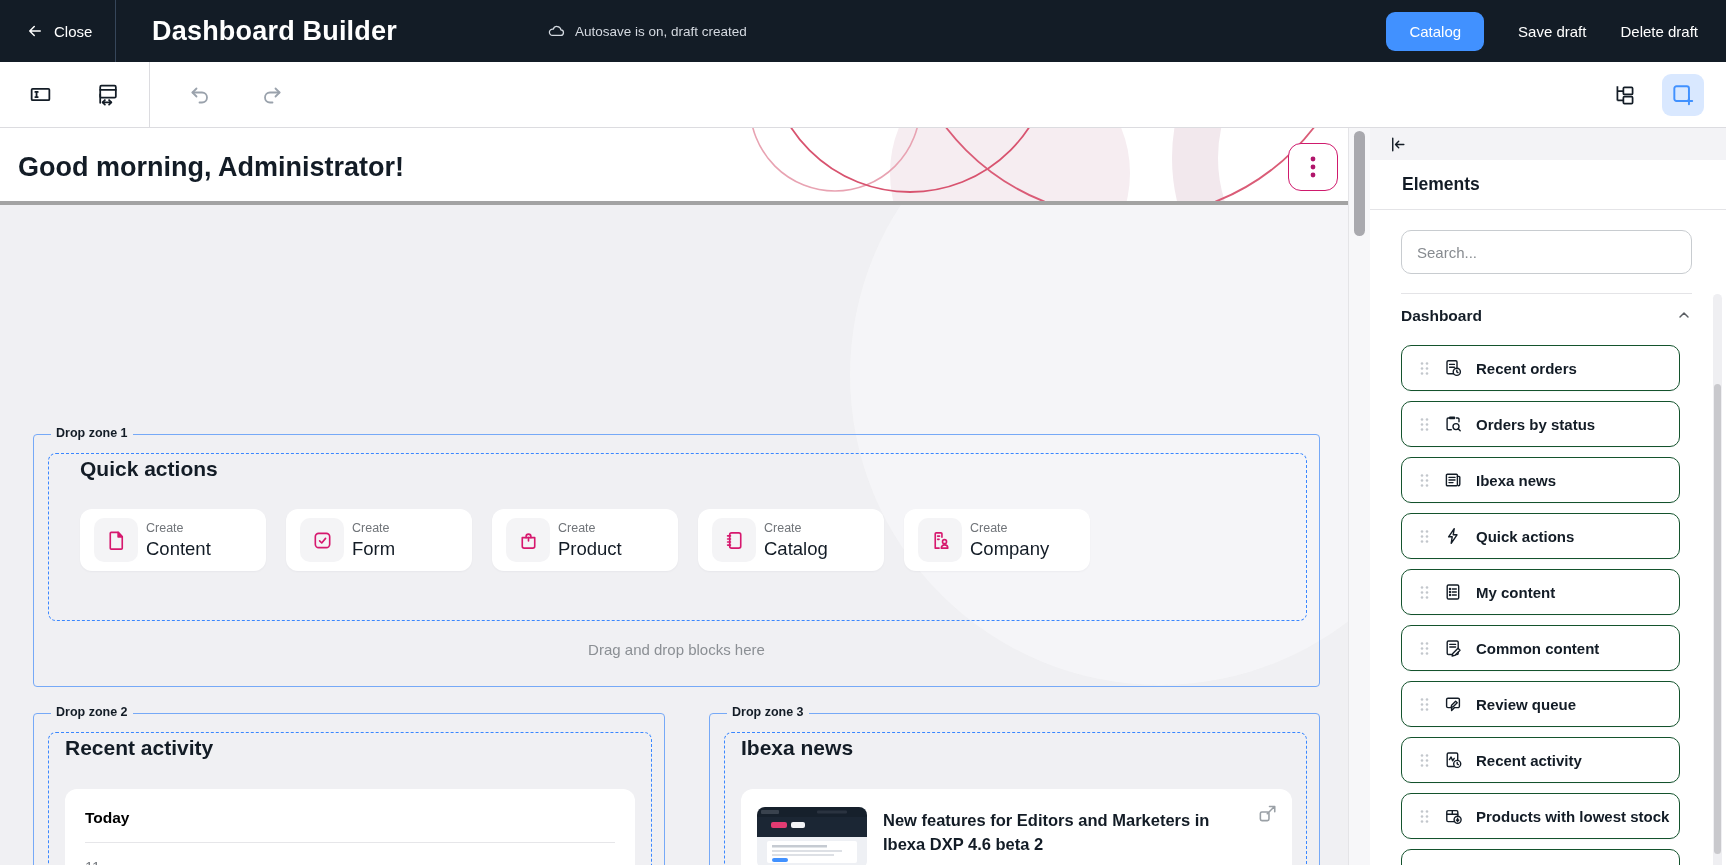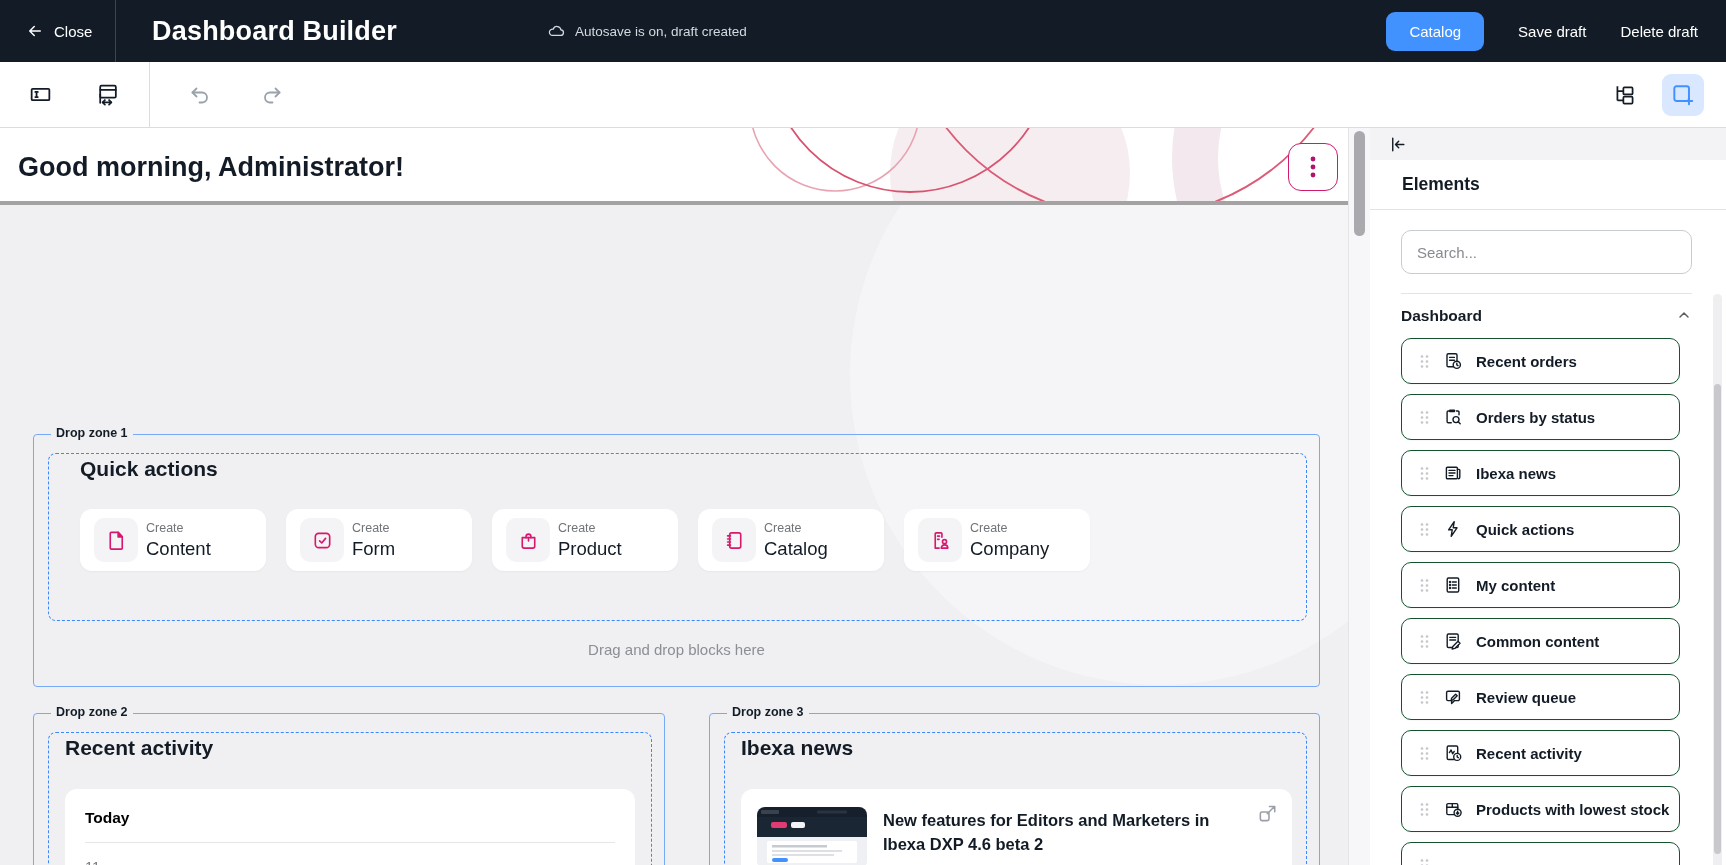--- a/index.html
+++ b/index.html
@@ -89,21 +89,21 @@
   
   .sidebar { position:absolute; left:1370px; top:128px; width:356px; height:737px; background:#fff; z-index:22; }
   .sb-strip { height:32px; background:#f3f3f6; display:flex; align-items:center; padding-left:16px; }
   .sb-head { height:50px; display:flex; align-items:center; padding-left:32px; border-bottom:1px solid #e4e4e7;
     font-size:17.5px; font-weight:800; }
   .sb-body { position:relative; padding:20px 0 0 31px; }
   .search-input { width:291px; height:44px; border:1px solid #c8ccd0; border-radius:10px; padding:0 15px;
     font-size:15px; font-family:inherit; color:#131c26; background:#fff; }
   .search-input::placeholder { color:#878b90; }
   .sb-div { width:291px; border:none; border-top:1px solid #e4e4e7; margin:19px 0 13px; }
-  .sect-row { width:291px; display:flex; align-items:flex-start; justify-content:space-between; cursor:pointer; margin-bottom:13px; }
+  .sect-row { width:291px; display:flex; align-items:flex-start; justify-content:space-between; cursor:pointer; margin-bottom:20px; }
   .sect-label { font-size:15.5px; font-weight:700; }
   .el-card { width:279px; height:46px; background:#fff; border:1px solid #14532d; border-radius:10px;
     display:flex; align-items:center; gap:13px; padding-left:17px; margin-bottom:10px; cursor:grab;
     box-shadow:0 1px 1px rgba(20,30,50,.03); }
   .el-label { font-size:15px; font-weight:600; }
   .handle { flex:none; display:flex; }
   .el-ic { flex:none; display:flex; }
   .sb-scroll { position:absolute; right:4px; top:84px; width:9px; height:653px; background:#efeff2; border-radius:5px; }
   .sb-scroll .sb-thumb2 { position:absolute; left:1px; top:90px; width:7px; height:470px; background:#c9c9cd; border-radius:4px; }
 

